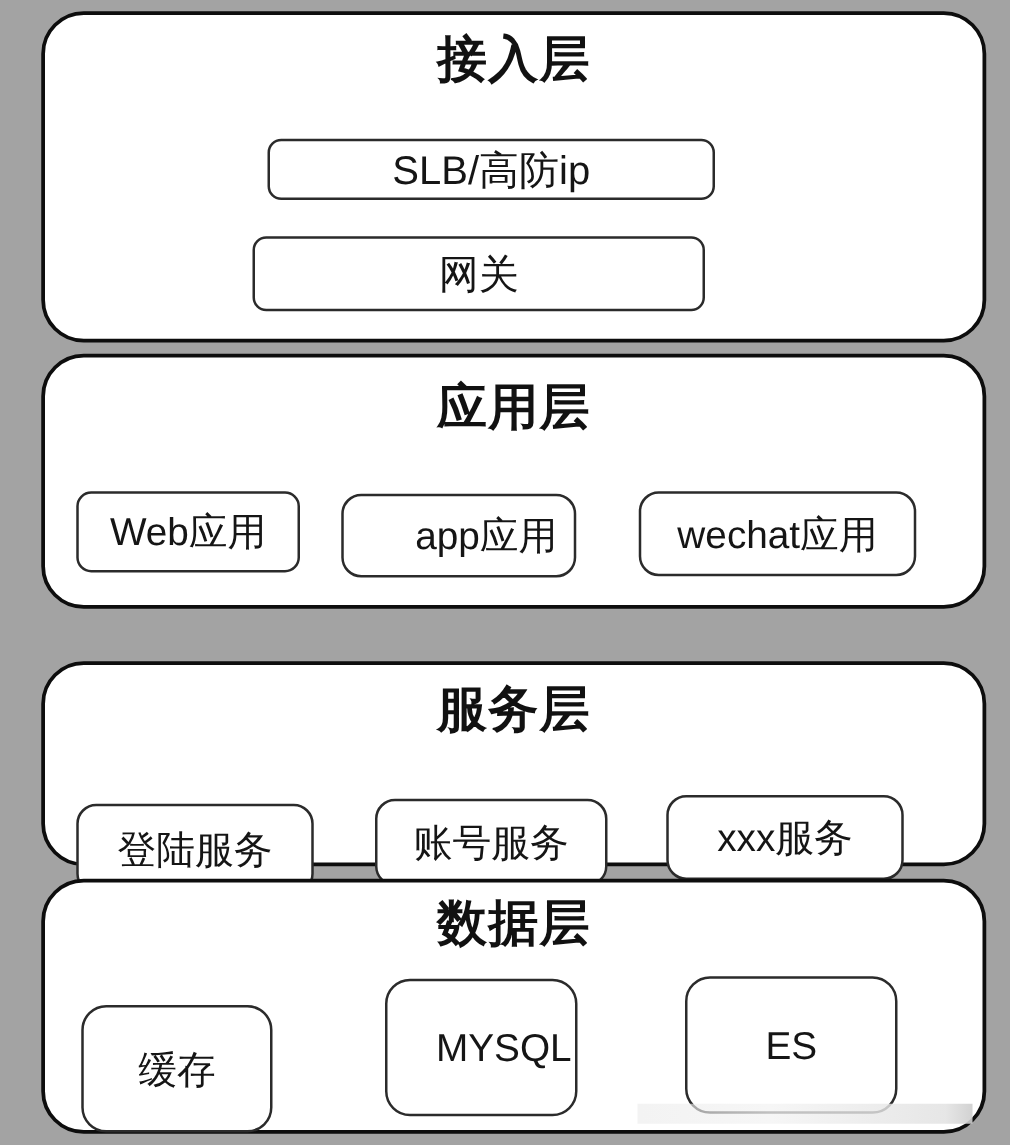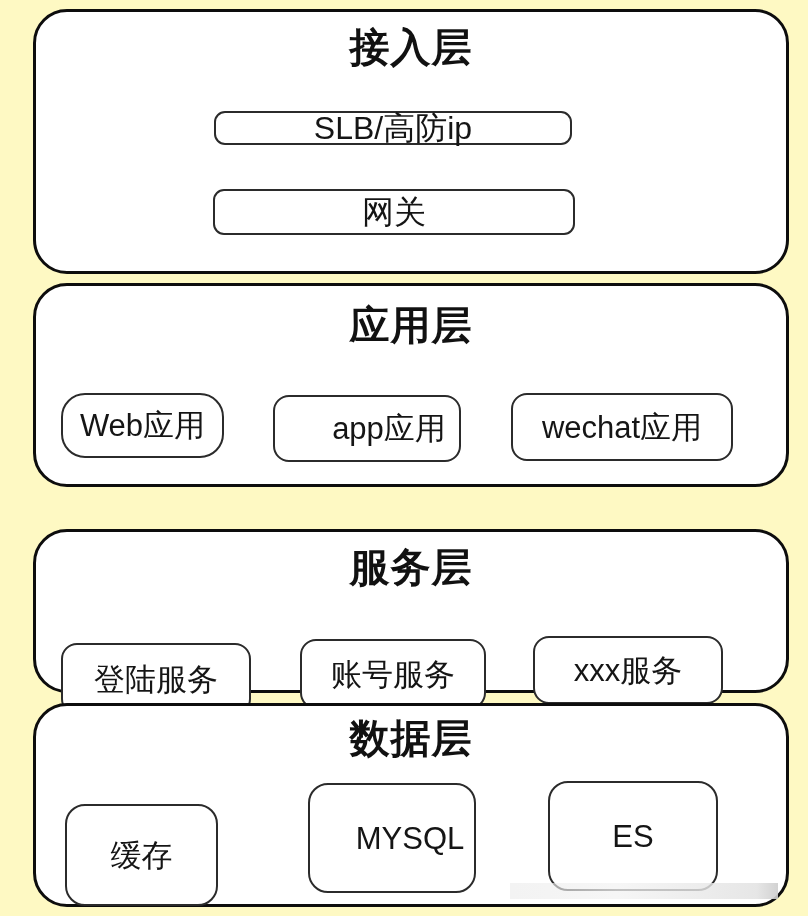--- a/index.html
+++ b/index.html
@@ -9,21 +9,21 @@
   }
   body {
     font-family: "Liberation Sans", "DejaVu Sans", sans-serif;
     -webkit-font-smoothing: antialiased;
   }
 
   #diagram {
     position: relative;
     width: 808px;
     height: 916px;
-    background: #fef9c3;
+    background: #a3a3a3;
     overflow: hidden;
   }
 
   
   .layer {
     position: absolute;
     left: 33px;
     width: 756px;
     box-sizing: border-box;
     background: #ffffff;
@@ -66,43 +66,43 @@
     justify-content: center;
     font-family: "Liberation Sans", "DejaVu Sans", sans-serif;
     font-size: 31px;
     line-height: 1;
     color: #151515;
     white-space: nowrap;
   }
 
   
   #node-slb {
-    left: 178px;  top: 99px;  width: 358px; height: 34px;
+    left: 178px;  top: 99px;  width: 358px; height: 49px;
     border-radius: 11px;
     font-size: 32px;
   }
   #node-gateway {
-    left: 177px;  top: 177px; width: 362px; height: 46px;
+    left: 166px;  top: 177px; width: 362px; height: 60px;
     border-radius: 11px;
     font-size: 32px;
   }
 
   
-  #node-web    { left: 25px;  top: 107px; width: 163px; height: 65px; border-radius: 24px; }
+  #node-web    { left: 25px;  top: 107px; width: 179px; height: 65px; border-radius: 12px; }
   #node-app    { left: 237px; top: 109px; width: 188px; height: 67px; border-radius: 16px; padding-left: 44px; }
   #node-wechat { left: 475px; top: 107px; width: 222px; height: 68px; border-radius: 16px; }
 
   
   #node-login   { left: 25px;  top: 111px; width: 190px; height: 72px; border-radius: 16px; }
   #node-account { left: 264px; top: 107px; width: 186px; height: 70px; border-radius: 16px; }
   #node-xxx     { left: 497px; top: 104px; width: 190px; height: 68px; border-radius: 16px; }
 
   
   #node-cache { left: 29px;  top: 82px; width: 153px; height: 102px; border-radius: 20px; margin-top: 16px; }
-  #node-mysql { left: 272px; top: 77px; width: 168px; height: 110px; border-radius: 20px; padding-left: 36px; }
+  #node-mysql { left: 272px; top: 77px; width: 154px; height: 110px; border-radius: 20px; padding-left: 36px; }
   #node-es    { left: 512px; top: 75px; width: 170px; height: 110px; border-radius: 20px; }
 
   
   #watermark {
     position: absolute;
     left: 510px;
     top: 883px;
     width: 268px;
     height: 16px;
     background: linear-gradient(90deg,

